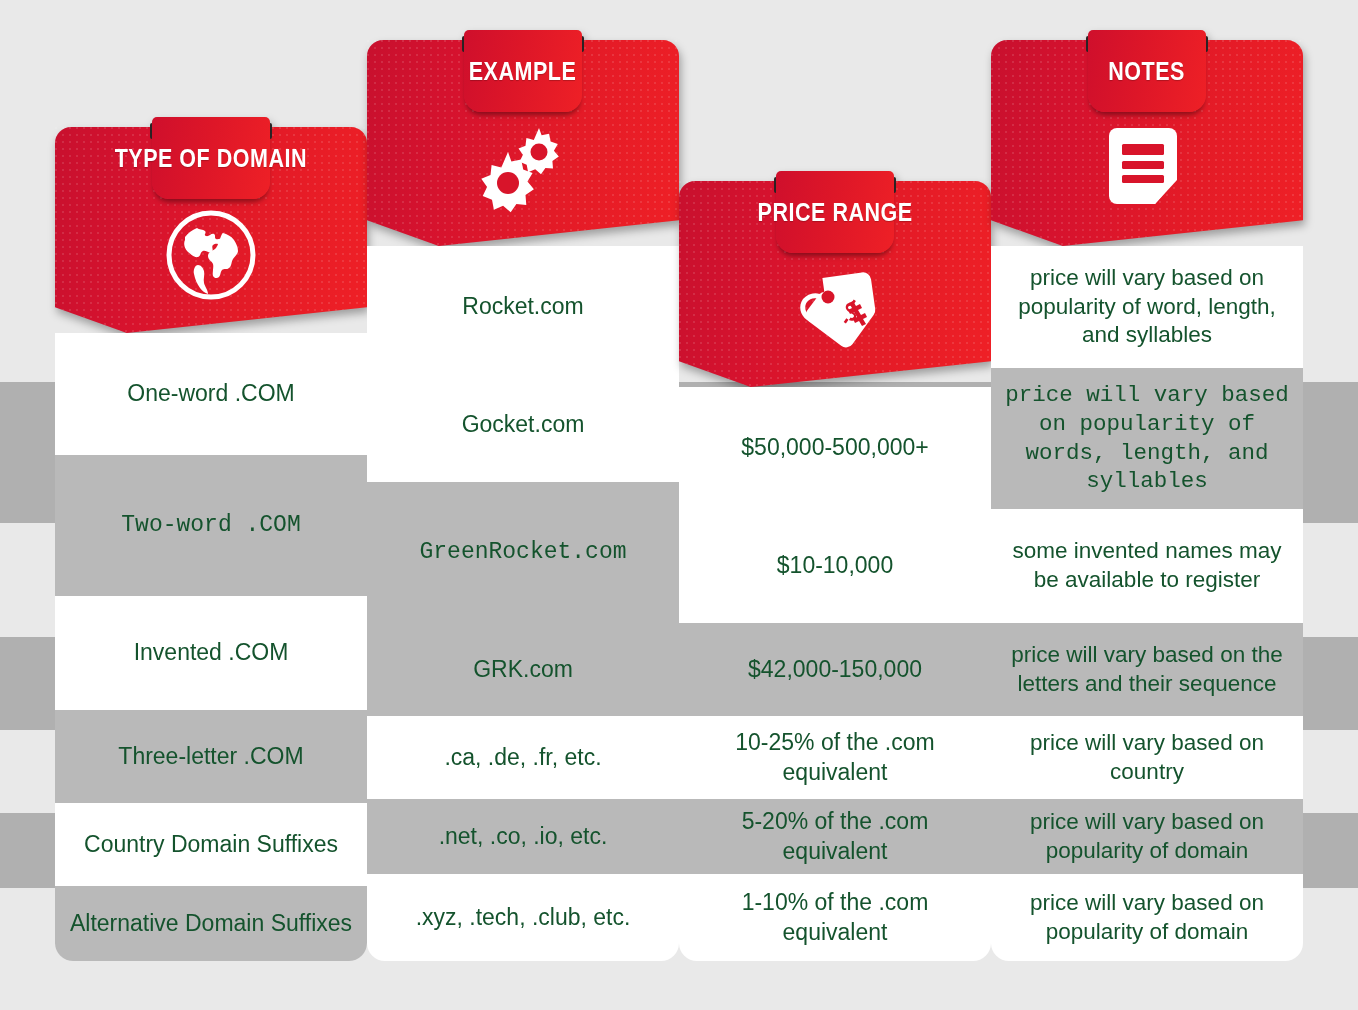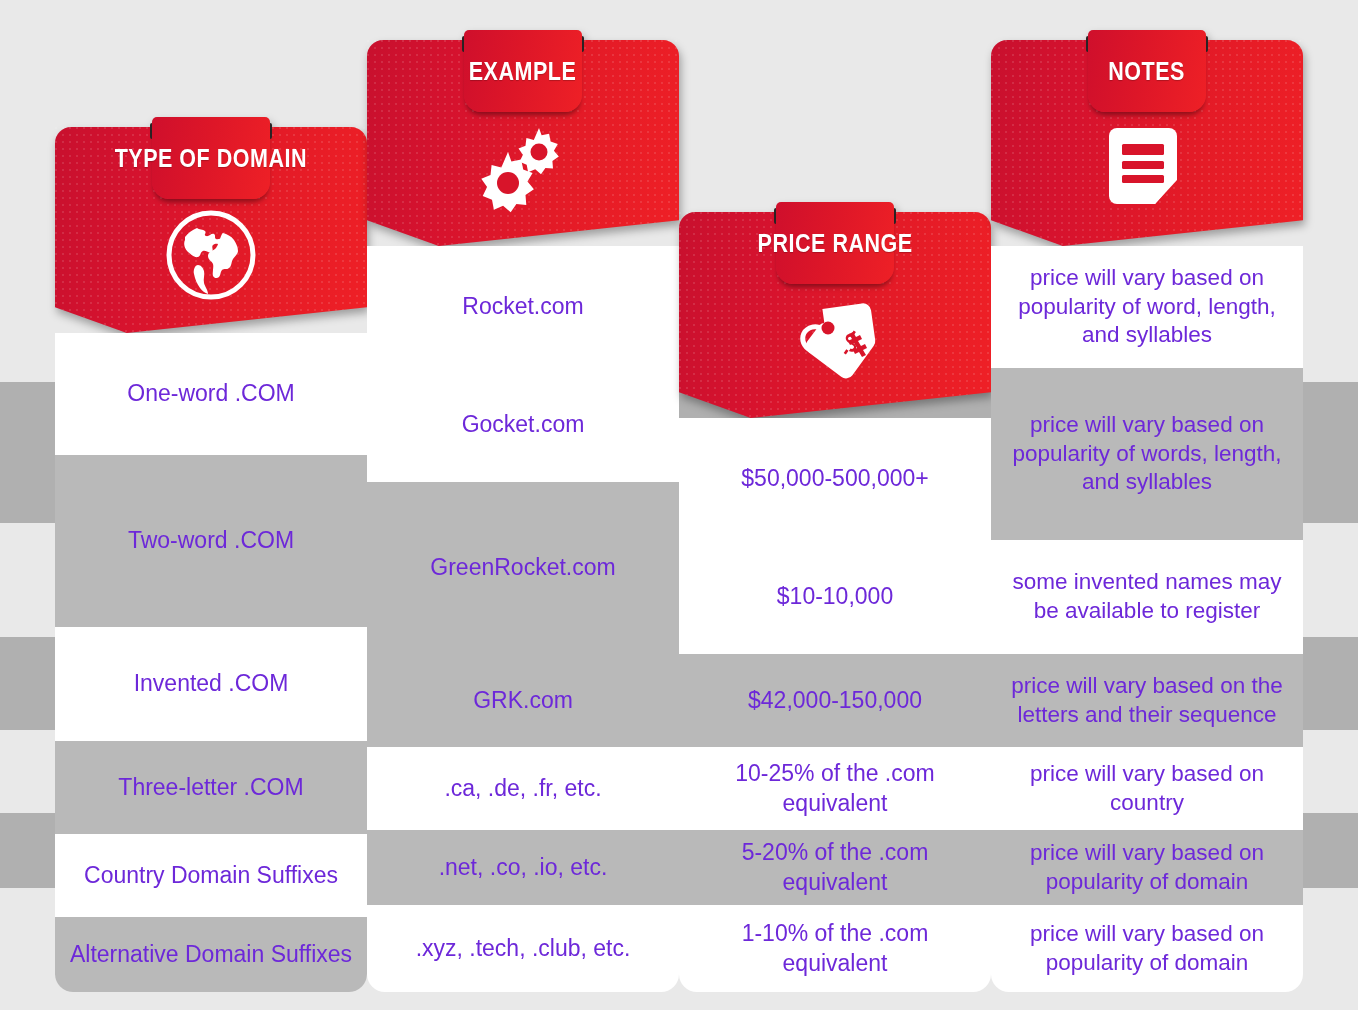--- a/index.html
+++ b/index.html
@@ -137,30 +137,30 @@
     border-radius: 0 0 18px 18px;
     overflow: hidden;
   }
   .cell {
     display: flex;
     align-items: center;
     justify-content: center;
     text-align: center;
     box-sizing: border-box;
     padding: 6px 14px;
-    color: #6d28d9;
+    color: #14532d;
     font-size: 23px;
     line-height: 1.28;
   }
   .cell.alt { background: #b9b9b9; }
   .col-notes .cell { font-size: 22.5px; padding: 6px 12px; }
 
   
   .r0 { height: 122px; }
-  .r1 { height: 172px; }
+  .r1 { height: 141px; font-family: Liberation Mono, monospace; }
   .r2 { height: 114px; }
   .r3 { height: 93px; }
   .r4 { height: 83px; }
   .r5 { height: 75px; }
   .r6 { height: 87px; }
 </style>
 </head>
 <body>
 
 <div class="board">

